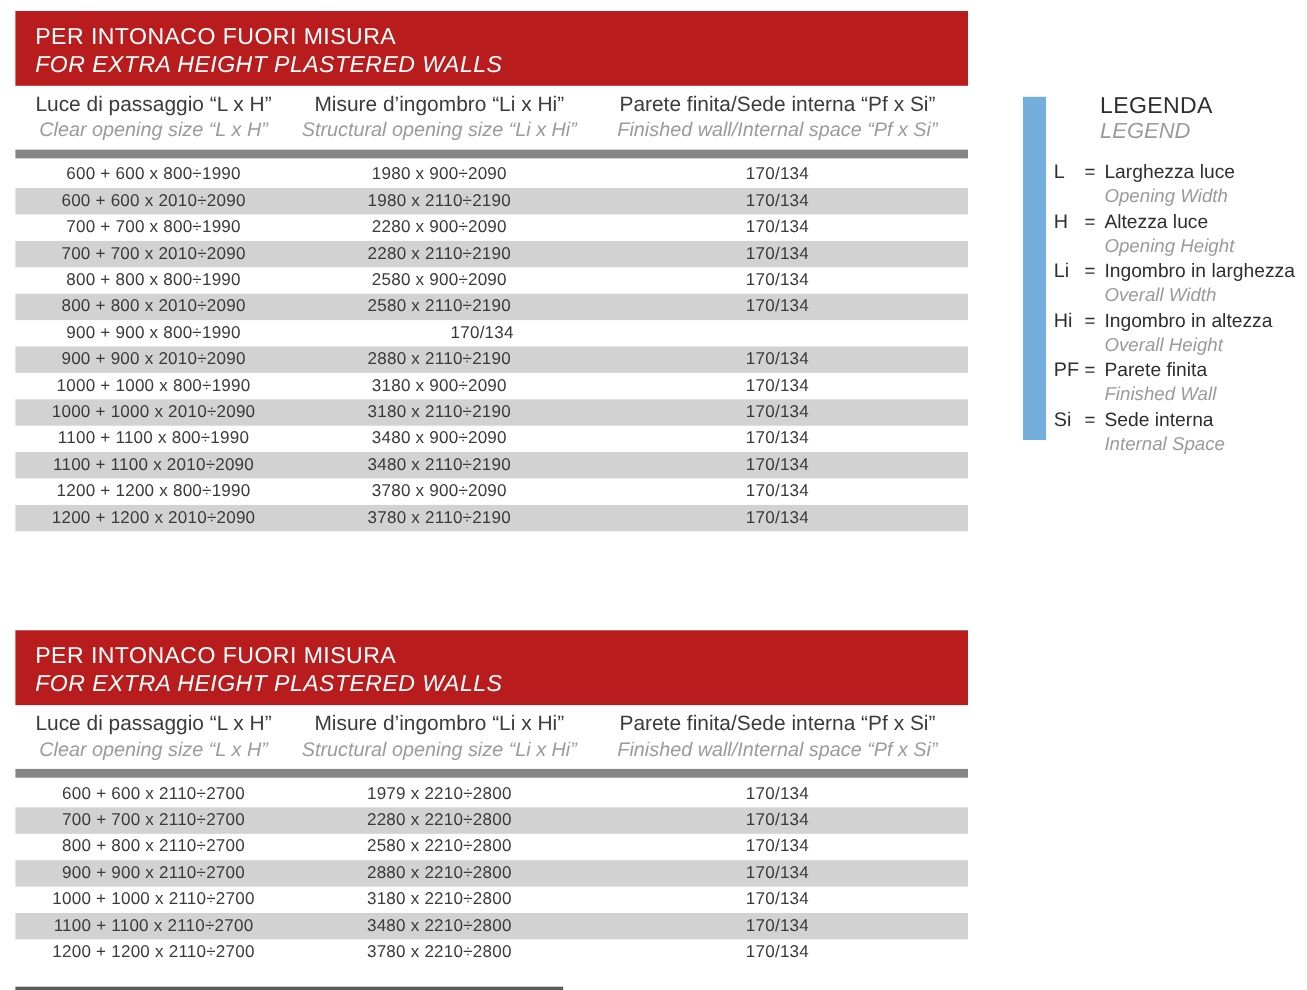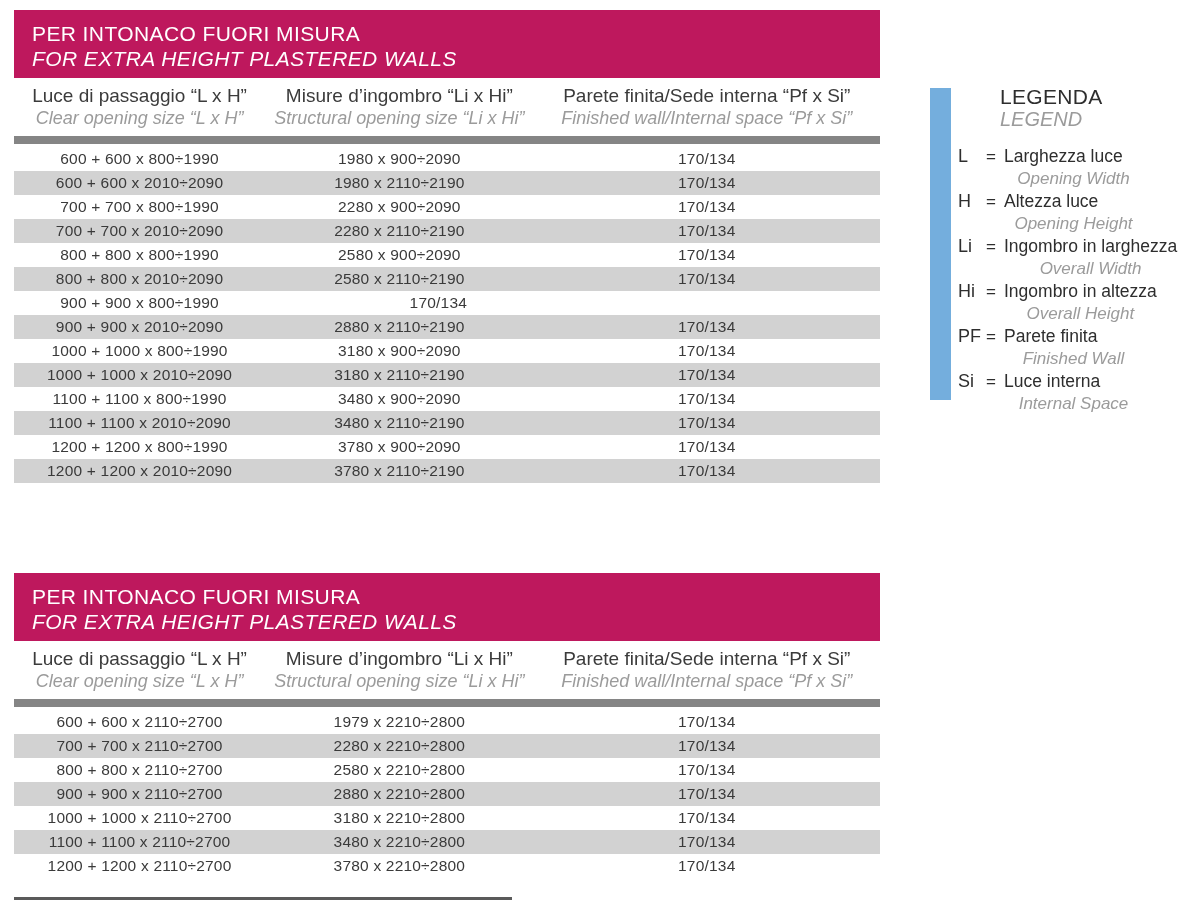--- a/index.html
+++ b/index.html
@@ -6,21 +6,21 @@
   body{
     width:1188px;height:900px;position:relative;background:#ffffff;
     font-family:"Liberation Sans", sans-serif;overflow:hidden;
     -webkit-font-smoothing:antialiased;
   }
   .spec-table{position:absolute;left:14px;width:866px;}
   #table1{top:10px;}
   #table2{top:573px;}
 
   .band{
-    height:68px;background:#be185d;color:#ffffff;
+    height:68px;background:#b91c1c;color:#ffffff;
     box-sizing:border-box;padding:11px 0 0 18px;
   }
   .band-it{font-size:21px;line-height:25px;letter-spacing:0.4px;}
   .band-en{font-size:21px;line-height:25px;font-style:italic;letter-spacing:0.4px;}
 
   .cols{display:flex;margin-top:6px;}
   .col{box-sizing:border-box;}
   .col.c0{width:29%;}
   .col.c1{width:31%;}
   .col.c2{width:40%;}
@@ -45,21 +45,21 @@
   .legend-title-it{font-size:21px;line-height:23px;color:#2e2e2e;letter-spacing:0.3px;}
   .legend-title-en{font-size:20px;line-height:23px;color:#9b9b9b;font-style:italic;}
   .legend-entries{margin-left:28px;margin-top:14px;}
   .lentry{
     display:grid;grid-template-columns:28px 18px 1fr;
     column-gap:0;align-items:baseline;
   }
   .abbr{font-size:18px;color:#2e2e2e;line-height:22px;}
   .eq{font-size:17px;color:#2e2e2e;line-height:22px;}
   .lit{font-size:17.5px;color:#2e2e2e;line-height:22px;white-space:nowrap;}
-  .len{grid-column:3;font-size:17px;color:#9b9b9b;font-style:italic;line-height:22px;text-align:center;}
+  .len{grid-column:3;font-size:17px;color:#9b9b9b;font-style:italic;line-height:22px;}
 
   
   .bottom-cut-bar{
     position:absolute;left:14px;top:897px;width:498px;height:3px;background:#5a5a5a;
   }
 </style>
 </head>
 <body>
 
 <section id="table1" class="spec-table">
@@ -247,19 +247,19 @@
       </div>
       <div class="lentry">
         <span class="abbr">PF</span>
         <span class="eq">=</span>
         <span class="lit">Parete finita</span>
         <span class="len">Finished Wall</span>
       </div>
       <div class="lentry">
         <span class="abbr">Si</span>
         <span class="eq">=</span>
-        <span class="lit">Luce interna</span>
+        <span class="lit">Sede interna</span>
         <span class="len">Internal Space</span>
       </div>
     </div>
 </aside>
 
 <div class="bottom-cut-bar"></div>
 
 </body></html>

